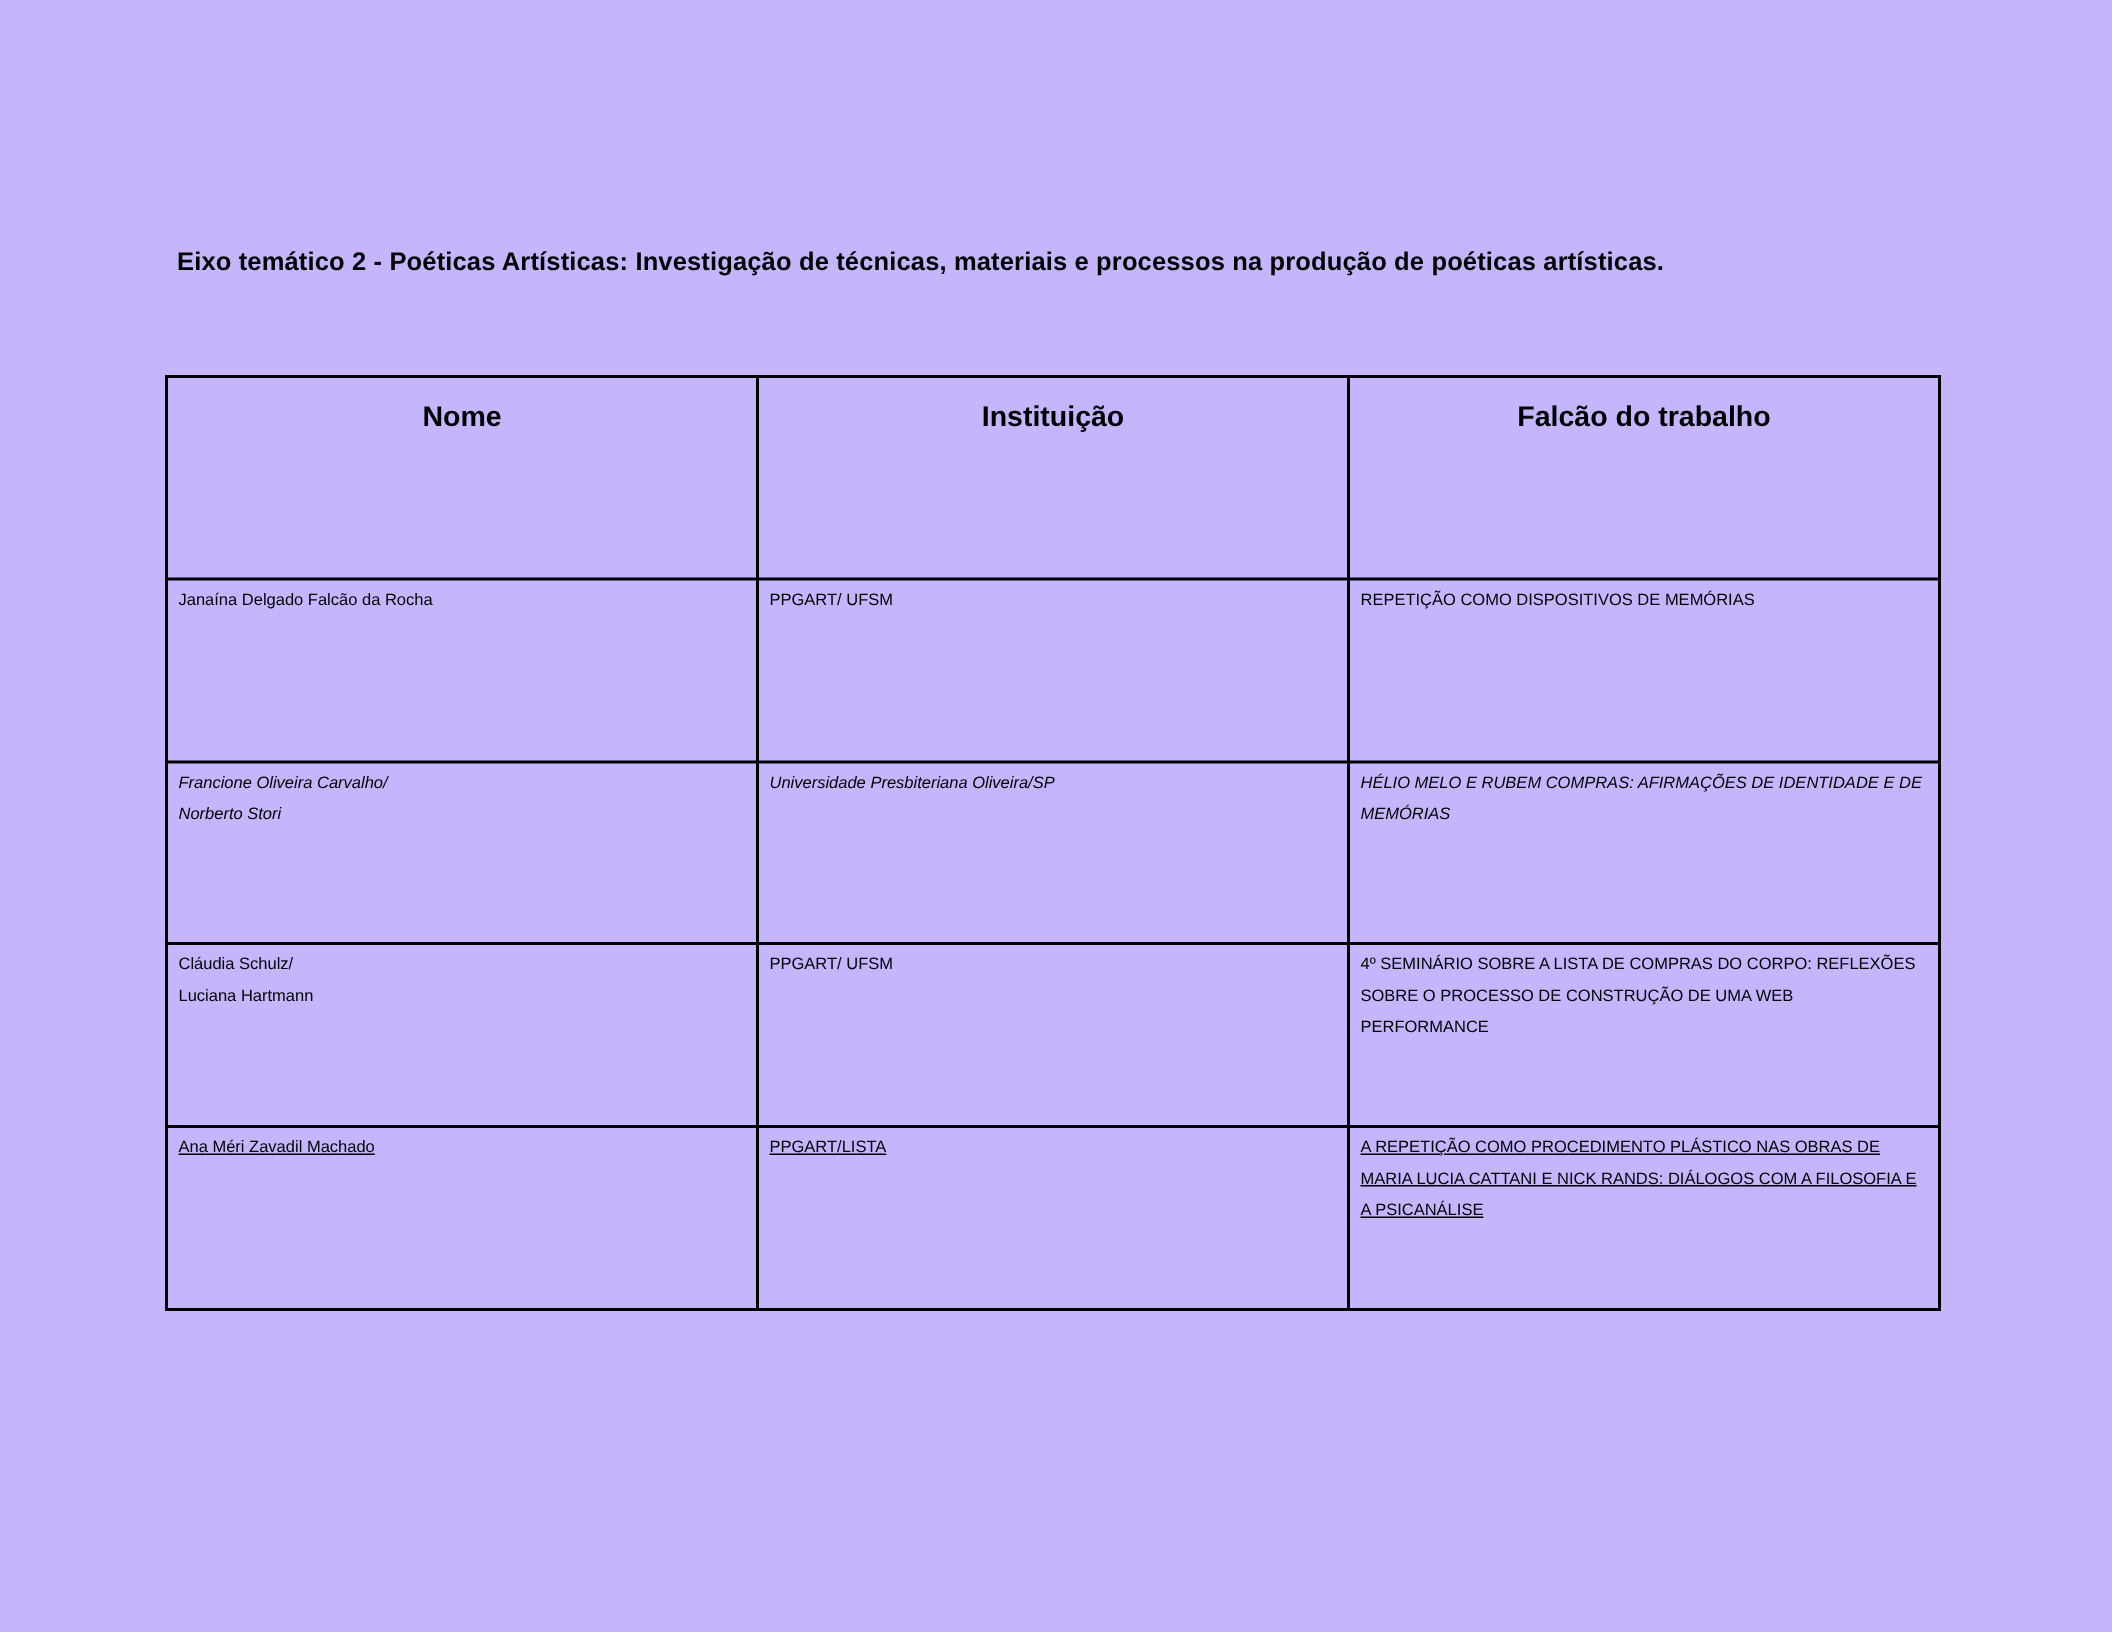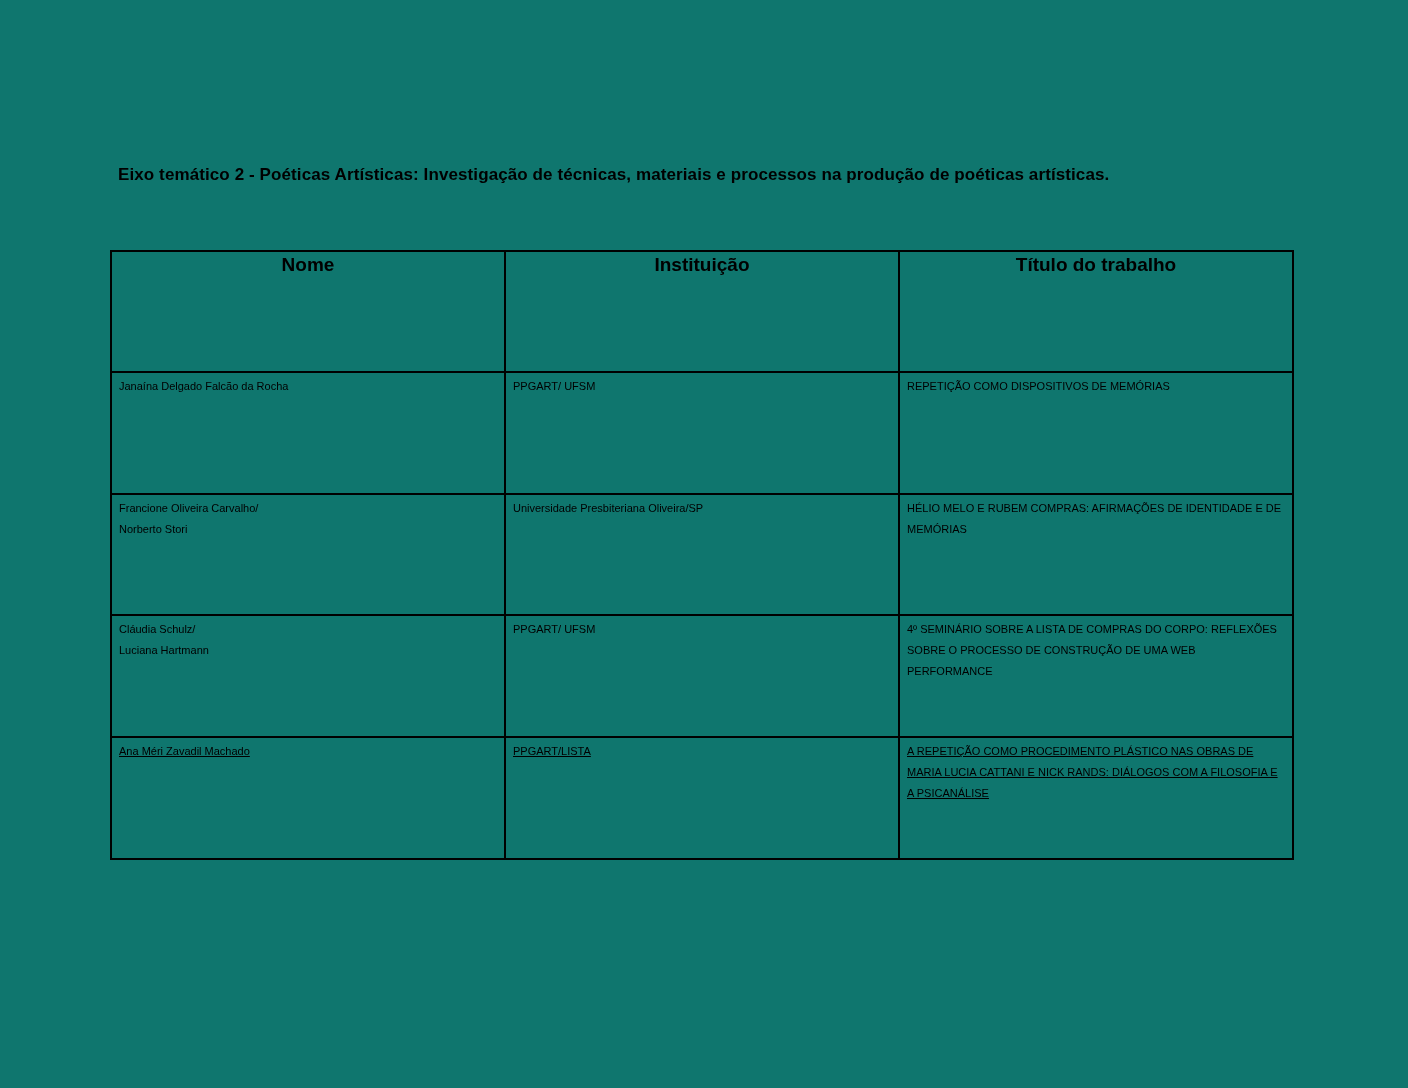--- a/index.html
+++ b/index.html
@@ -10,21 +10,21 @@
   body {
     width: 1408px;
     height: 1088px;
     font-family: "Liberation Sans", sans-serif;
     color: #000000;
   }
   .page {
     position: relative;
     width: 1408px;
     height: 1088px;
-    background: #0f766e;
+    background: #c4b5fd;
     overflow: hidden;
   }
   .heading {
     position: absolute;
     left: 118px;
     top: 165px;
     font-size: 17px;
     font-weight: bold;
     letter-spacing: 0.1px;
     white-space: nowrap;
@@ -44,51 +44,51 @@
   table.works td {
     border: 2px solid #000000;
     vertical-align: top;
     overflow: hidden;
   }
   table.works th {
     height: 117px;
     font-size: 19px;
     font-weight: bold;
     text-align: center;
-    padding: 2px 4px 0 4px;
+    padding: 16px 4px 0 4px;
   }
   table.works td {
     font-size: 11px;
     line-height: 21px;
     padding: 3px 8px 0 7px;
     white-space: pre-line;
   }
   tr.r1 td { height: 117px; }
-  tr.r2 td { height: 116px; }
+  tr.r2 td { height: 116px; font-style: italic; }
   tr.r3 td { height: 117px; margin-left: 24px; }
   tr.r4 td { height: 117px; text-decoration: underline; }
 </style>
 </head>
 <body>
 
 <div class="page">
 
   <div class="heading">Eixo temático 2 - Poéticas Artísticas: Investigação de técnicas, materiais e processos na produção de poéticas artísticas.</div>
 
   <table class="works">
     <colgroup>
       <col class="c1">
         <col class="c2">
         <col class="c3">
     </colgroup>
     <thead>
       <tr>
         <th>Nome</th>
         <th>Instituição</th>
-        <th>Título do trabalho</th>
+        <th>Falcão do trabalho</th>
       </tr>
     </thead>
     <tbody>
       <tr class="r1">
         <td>Janaína Delgado Falcão da Rocha</td>
         <td>PPGART/ UFSM</td>
         <td>REPETIÇÃO COMO DISPOSITIVOS DE MEMÓRIAS</td>
       </tr>
       <tr class="r2">
         <td>Francione Oliveira Carvalho/

